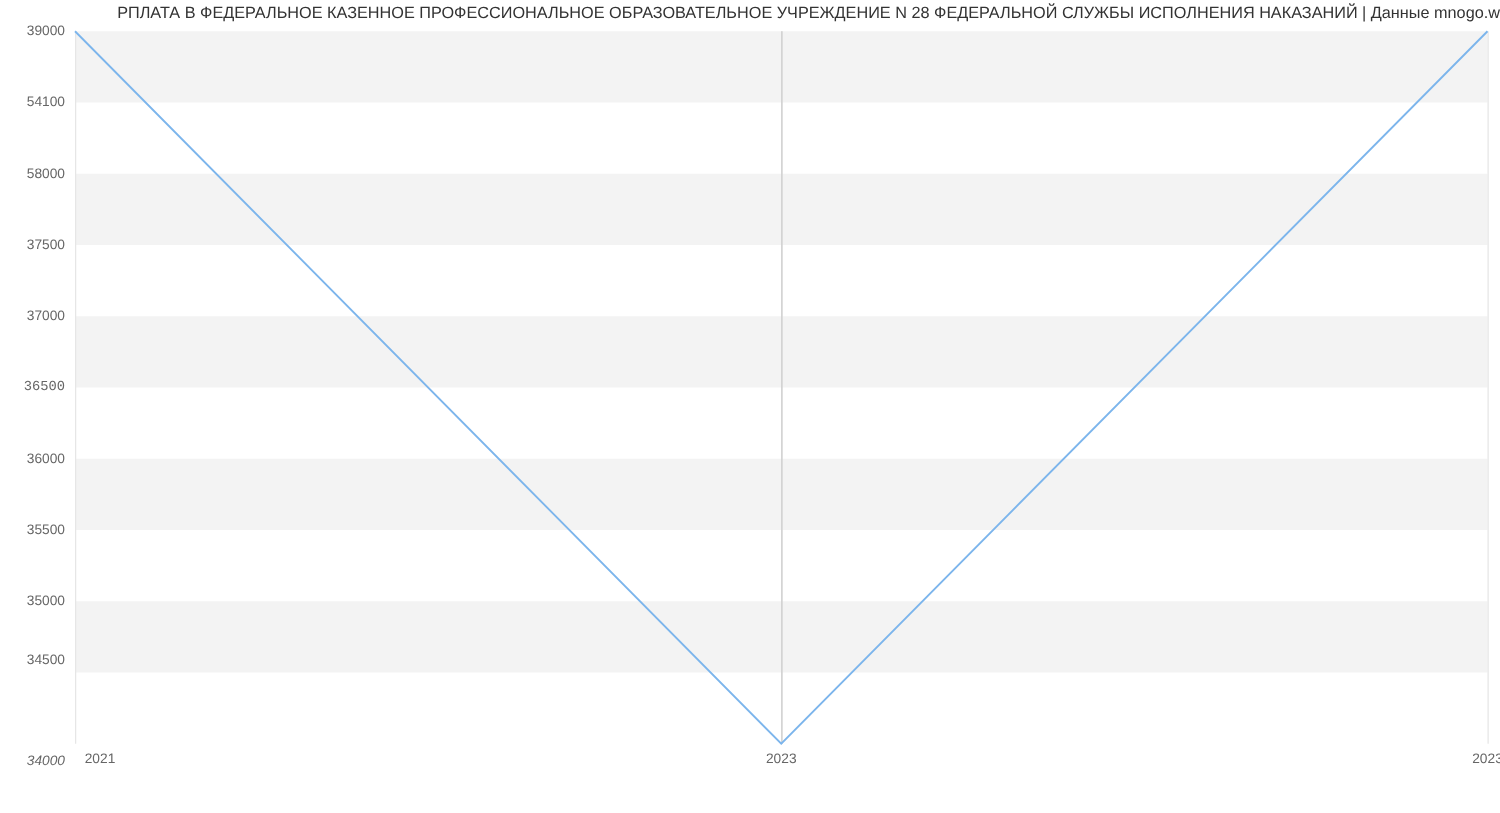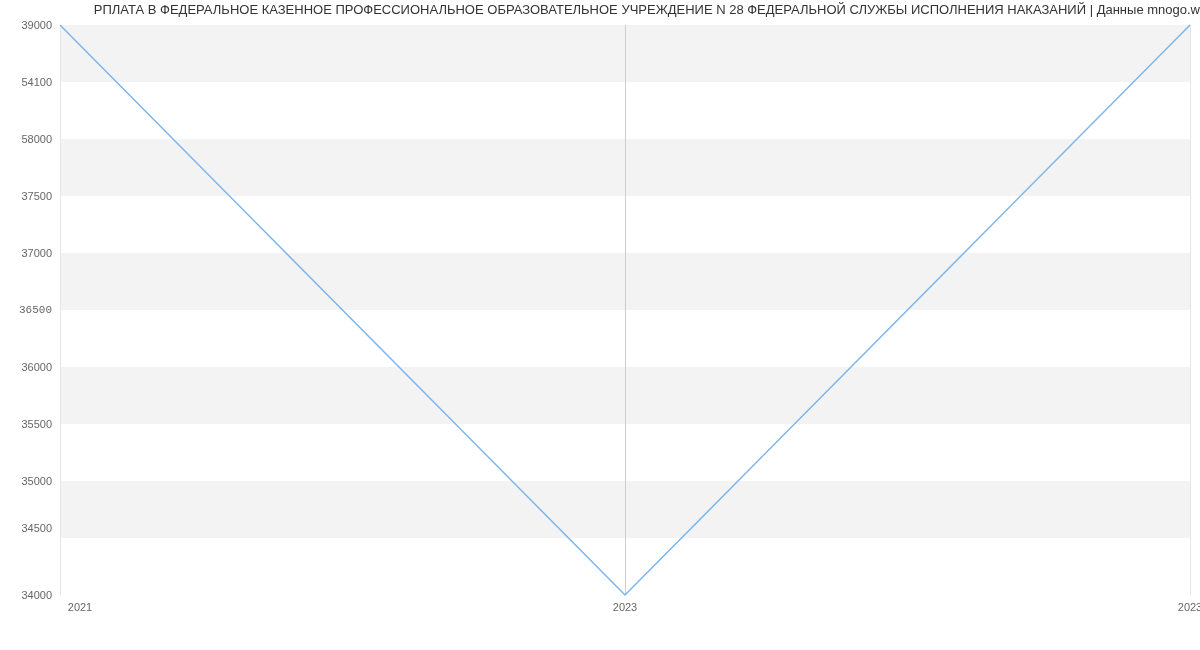--- a/index.html
+++ b/index.html
@@ -97,21 +97,21 @@
   <div id="vgrid">
       <div class="grid-line-v" style="left: 0px;"></div>
       <div class="grid-line-v" style="left: 565px;"></div>
       <div class="grid-line-v" style="left: 1130px;"></div>
     </div>
   <div class="tooltip-line" style="left:50%;"></div>
   <svg class="line-svg" viewBox="0 0 1130 570" preserveAspectRatio="none">
     <path id="series-path" class="series-line" d="M0,0 L565,570 L1130,0 "></path>
   </svg>
   <div id="yticks">
-      <div class="y-tick" style="top: 570px;">34000</div>
+      <div class="y-tick" style="top: 584px; font-style: italic;">34000</div>
       <div class="y-tick" style="top: 503px;">34500</div>
       <div class="y-tick" style="top: 456px;">35000</div>
       <div class="y-tick" style="top: 399px;">35500</div>
       <div class="y-tick" style="top: 342px;">36000</div>
       <div class="y-tick" style="top: 285px; font-family: Liberation Mono, monospace;">36500</div>
       <div class="y-tick" style="top: 228px;">37000</div>
       <div class="y-tick" style="top: 171px; margin-left: 14px;">37500</div>
       <div class="y-tick" style="top: 114px;">58000</div>
       <div class="y-tick" style="top: 57px;">54100</div>
       <div class="y-tick" style="top: 0px;">39000</div>

